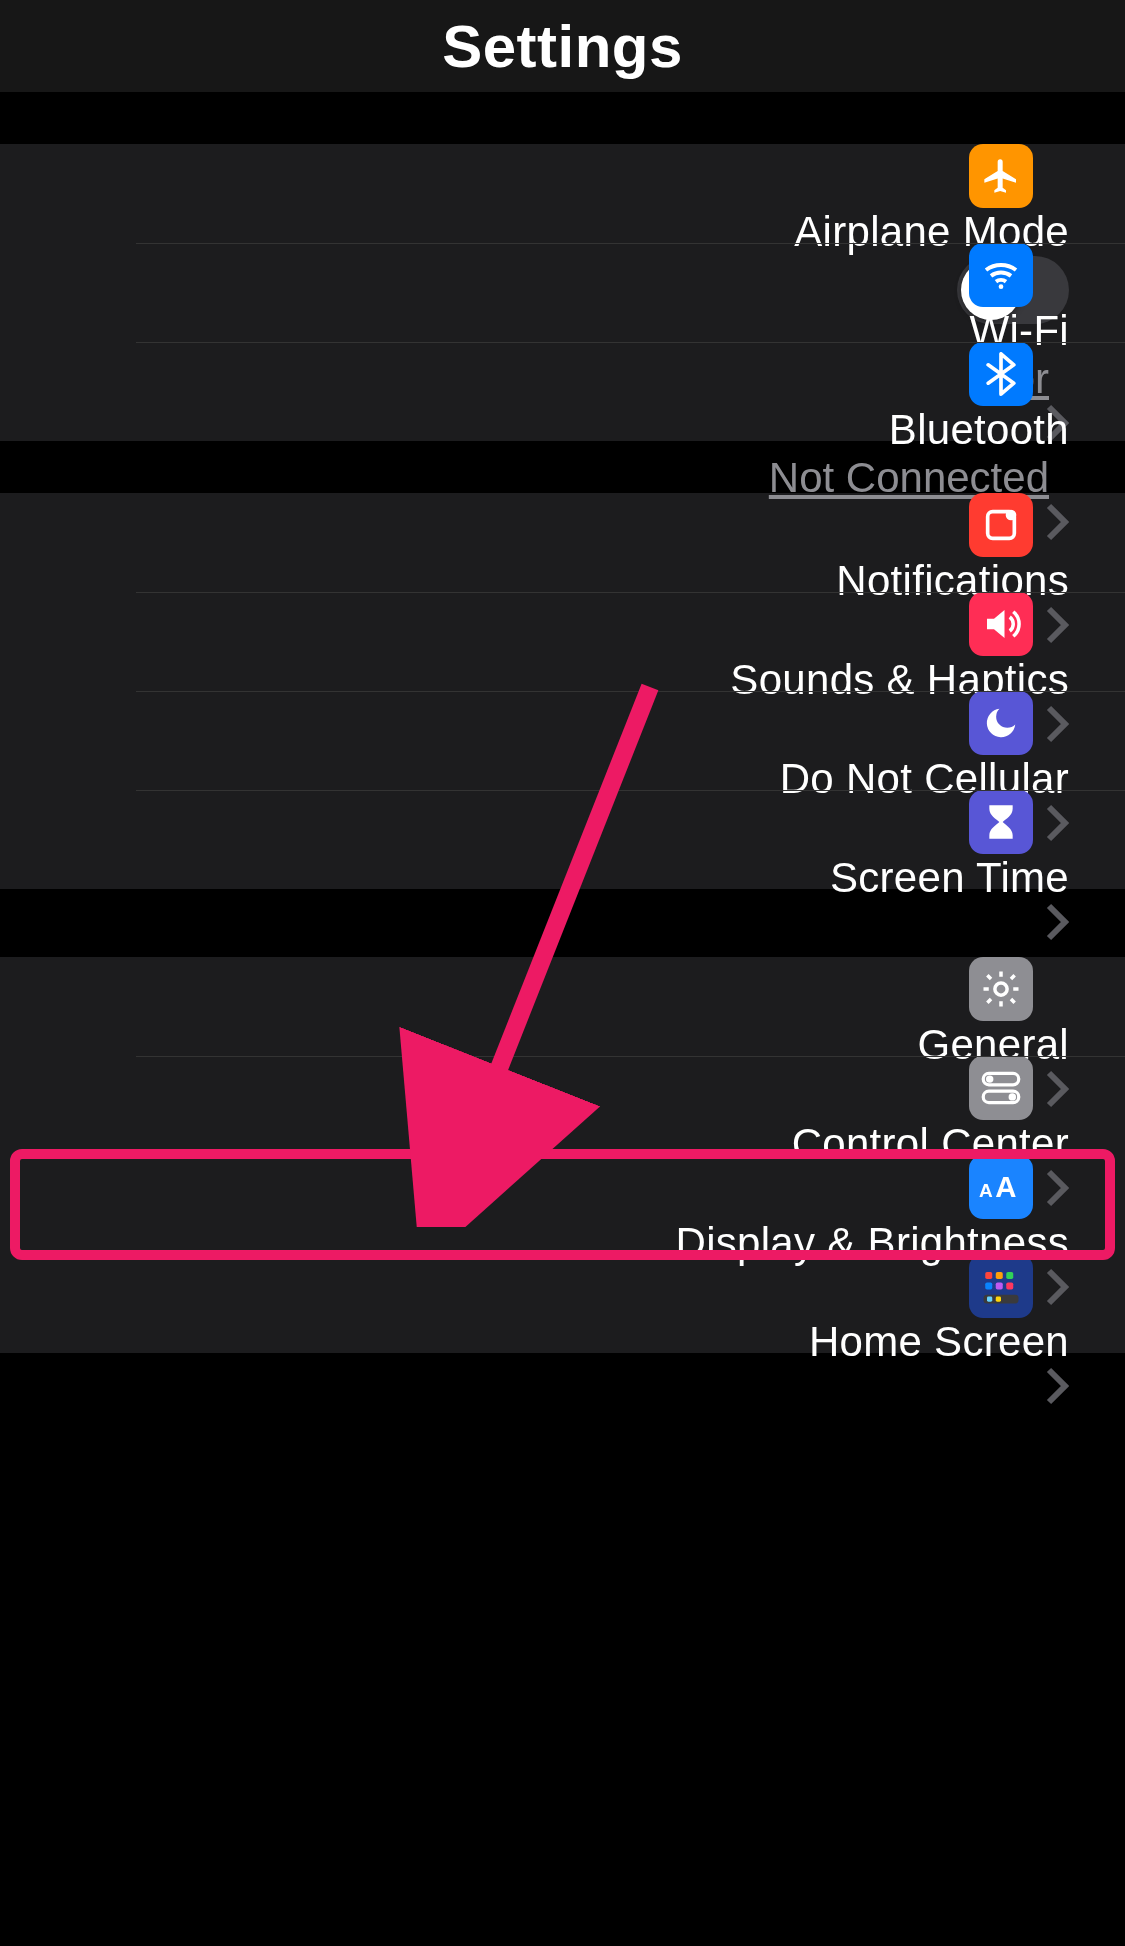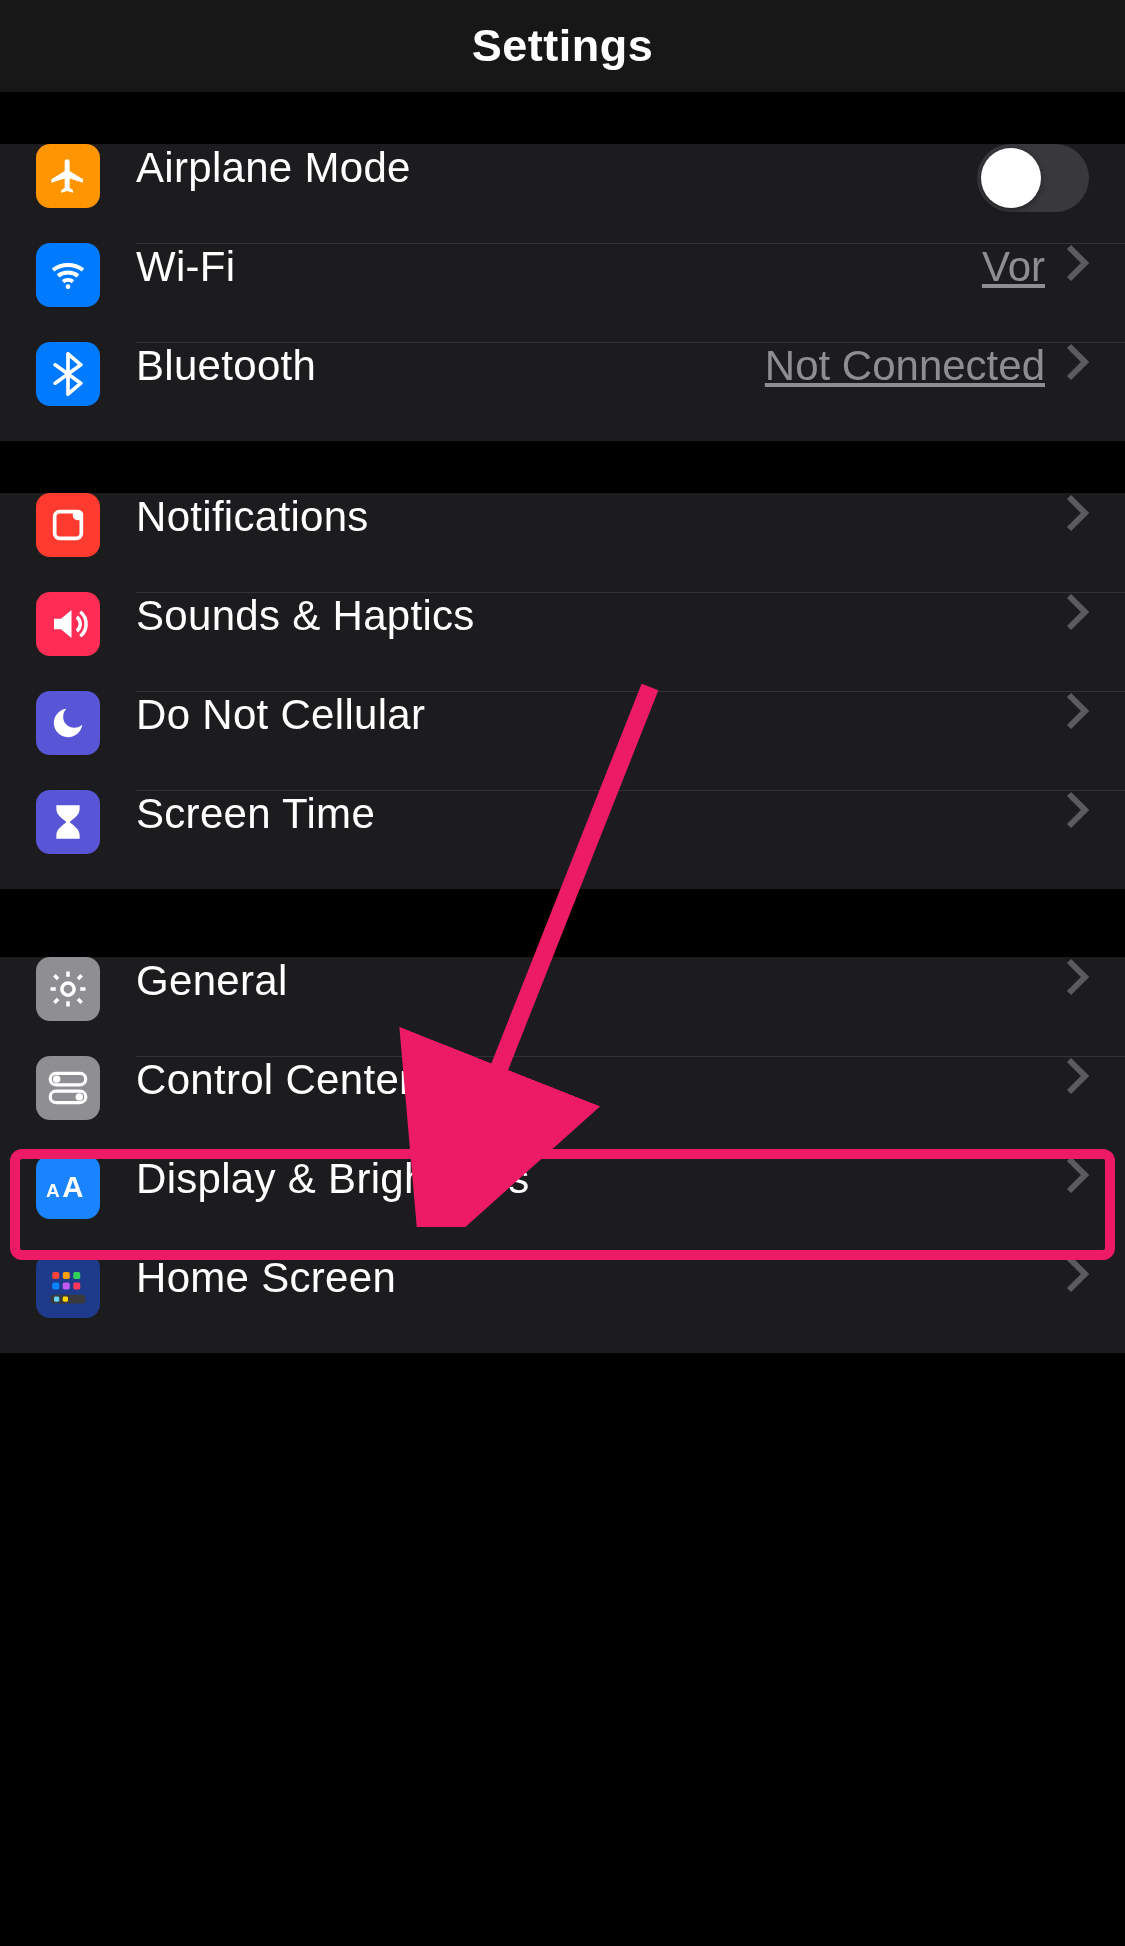--- a/index.html
+++ b/index.html
@@ -11,35 +11,36 @@
     overflow: hidden;
     color: #fff;
   }
   
   .header {
     height: 92px;
     background: #171717;
     display: flex;
     align-items: center;
     justify-content: center;
-    font-size: 45px;
+    font-size: 60px;
     font-weight: 600;
     letter-spacing: 0.5px;
   }
   
   .group-gap { height: 52px; background: #000; }
   .group { background: #1c1c1e; }
   
   .row {
     display: flex;
-    align-items: flex-start;
+    align-items: flex-end;
     height: 99px;
     padding-left: 36px;
-    padding-right: 36px;
+    padding-right: 56px;
     position: relative;
+    flex-direction: column;
   }
   .row + .row::before {
     content: "";
     position: absolute;
     top: 0; left: 136px; right: 0;
     height: 1px;
     background: #333;
   }
   .icon-box {
     width: 64px; height: 64px;

